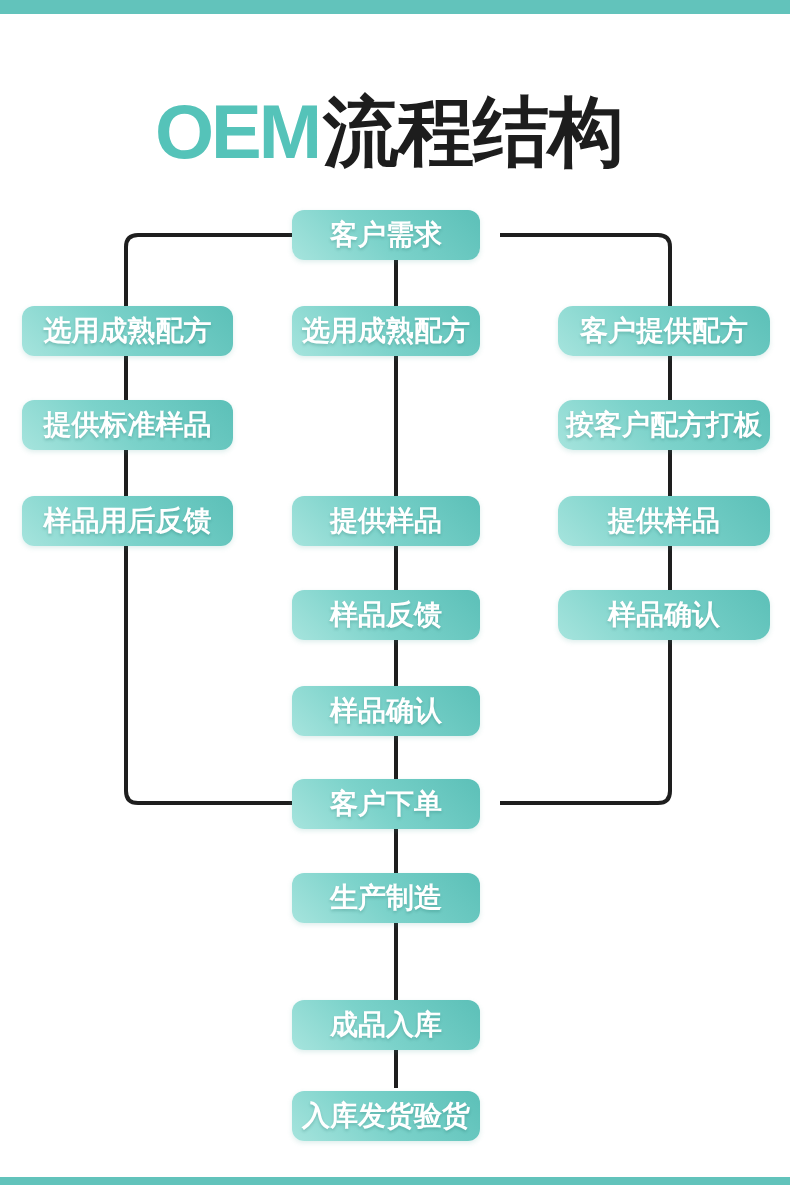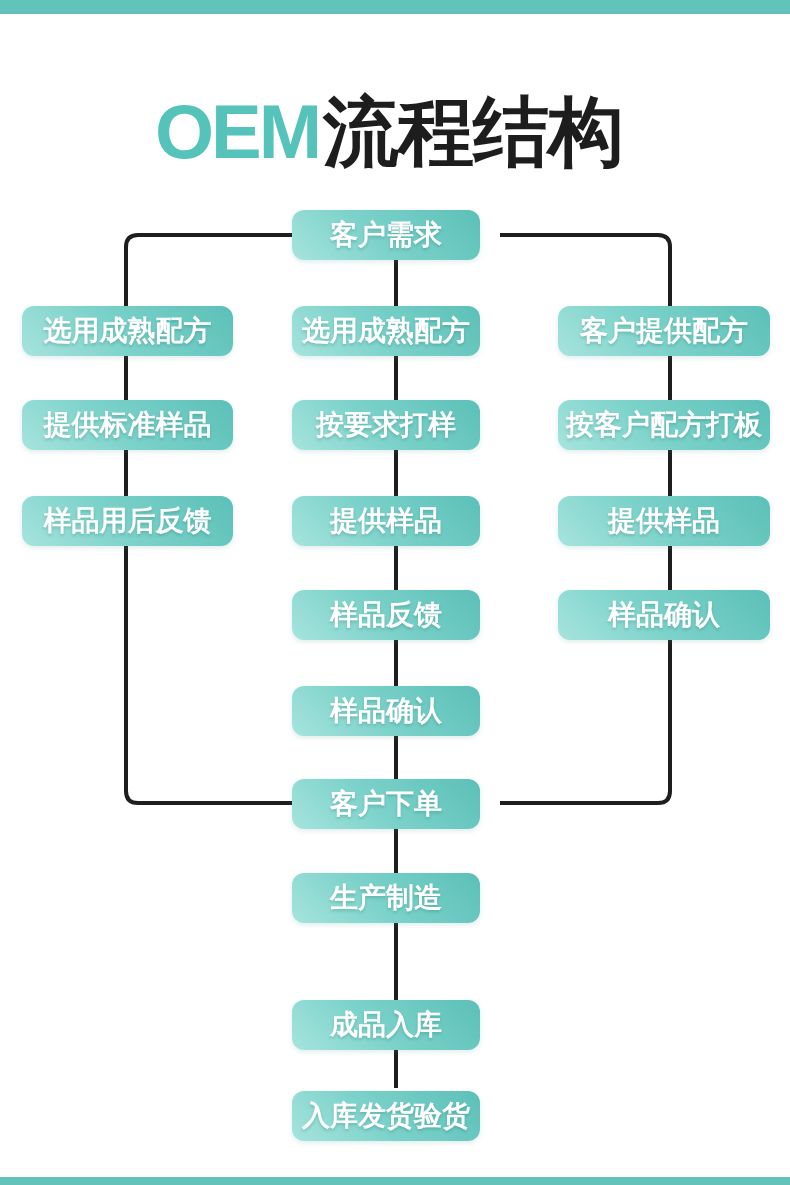--- a/index.html
+++ b/index.html
@@ -22,21 +22,21 @@
     background:linear-gradient(45deg,#a6e4dd 0%,#7bd2ca 45%,#5cc0b8 100%);
     color:#ffffff;font-size:28px;font-weight:700;
     display:flex;align-items:center;justify-content:center;
     text-shadow:0 2px 3px rgba(0,80,72,0.22);
     box-shadow:0 2px 5px rgba(70,160,150,0.18);
     white-space:nowrap;
   }
   
   .col-left{left:22px;width:211px;}
   .col-mid{left:292px;width:188px;}
-  .col-right{left:558px;width:212px;}
+  .col-right{left:558px;width:212px;border-radius:15px;}
   
   .row-a{top:210px;} .row-b{top:306px;} .row-c{top:400px;} .row-d{top:496px;}
   .row-e{top:590px;} .row-f{top:686px;} .row-g{top:779px;} .row-h{top:873px;}
   .row-i{top:968px;margin-top:32px;} .row-j{top:1063px;margin-top:28px;}
 </style>
 </head>
 <body>
 
 <div class="page">
 
@@ -52,21 +52,20 @@
     <path d="M396,235 V1088" stroke="#1e1e1e" stroke-width="4" fill="none"></path>
   </svg>
 
   <div class="node col-mid row-a">客户需求</div>
 
   <div class="node col-left row-b">选用成熟配方</div>
   <div class="node col-left row-d">样品用后反馈</div>
   <div class="node col-left row-c">提供标准样品</div>
 
   <div class="node col-mid row-b">选用成熟配方</div>
-  <div class="node col-mid row-c">按要求打样</div>
   <div class="node col-mid row-d">提供样品</div>
   <div class="node col-mid row-e">样品反馈</div>
   <div class="node col-mid row-f">样品确认</div>
 
   <div class="node col-right row-b">客户提供配方</div>
   <div class="node col-right row-c">按客户配方打板</div>
   <div class="node col-right row-d">提供样品</div>
   <div class="node col-right row-e">样品确认</div>
 
   <div class="node col-mid row-g">客户下单</div>

